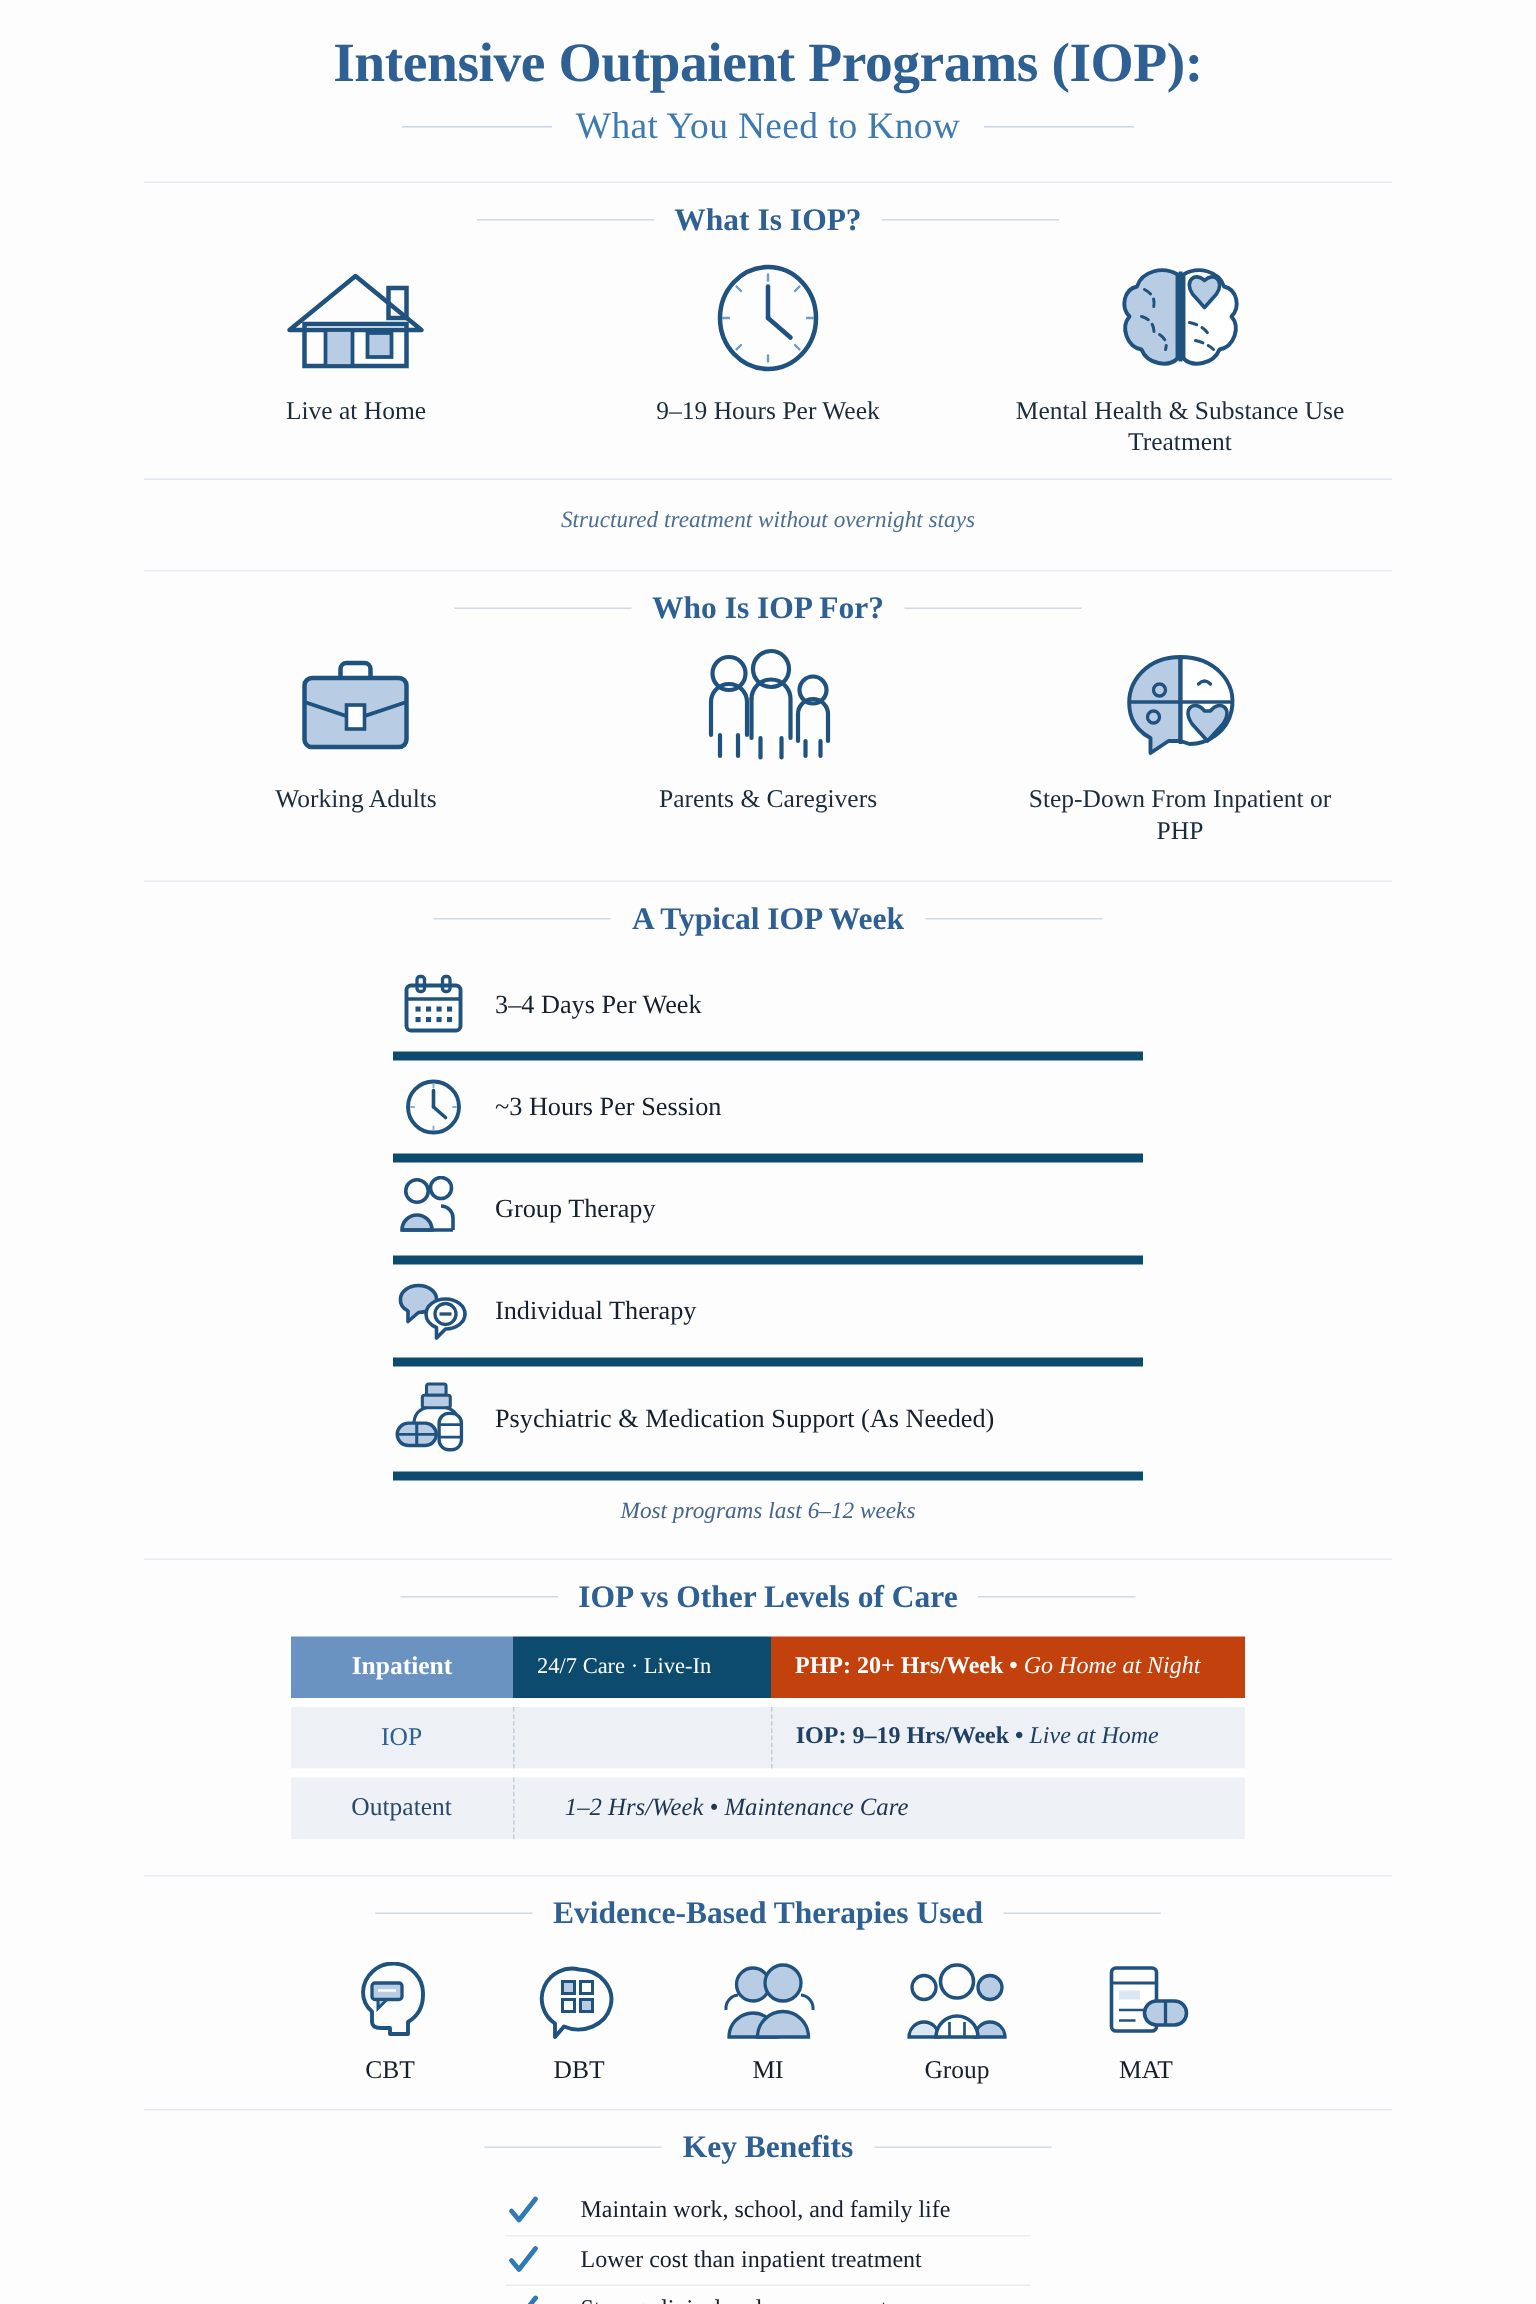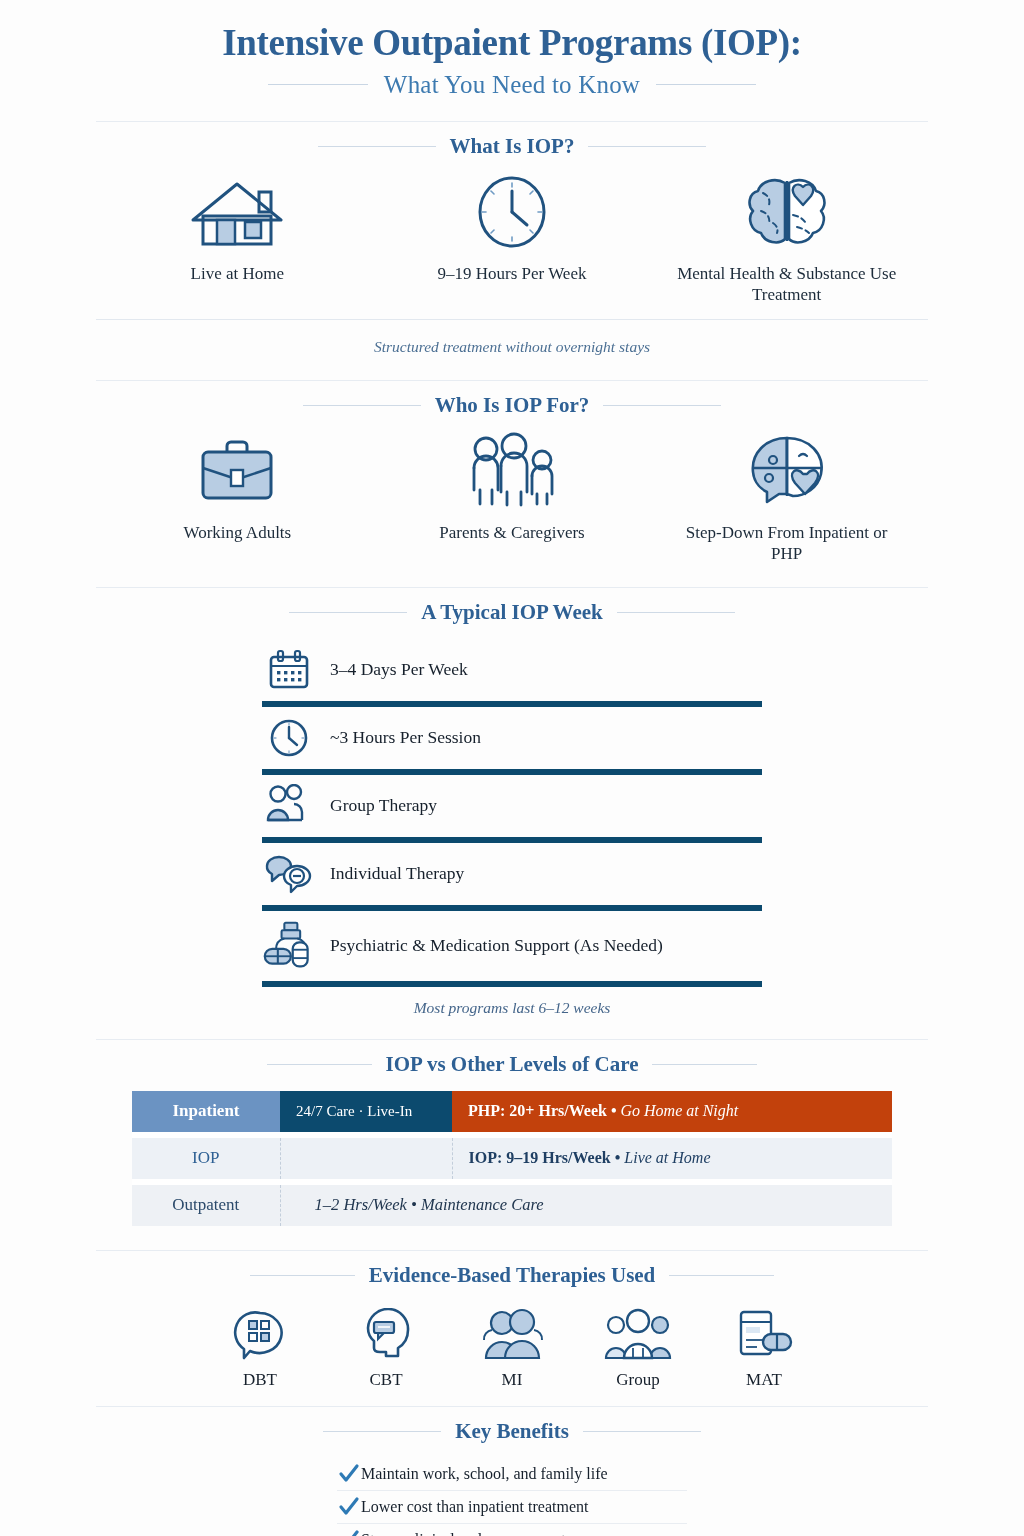--- a/index.html
+++ b/index.html
@@ -135,21 +135,21 @@
     text-align: center;
     font-family: "Liberation Serif", serif;
     font-style: italic;
     font-size: 15.5px;
     color: #44658a;
     margin-top: 12px;
   }
 
   
   .loc-table {
-    width: 760px;
+    width: 636px;
     margin: 4px auto 0 auto;
     border-collapse: collapse;
     table-layout: fixed;
   }
   .loc-table td { padding: 0; height: 41px; vertical-align: middle; }
   .cell-label {
     width: 148px;
     text-align: center;
     font-family: "Liberation Serif", serif;
     font-size: 17px;
@@ -206,21 +206,21 @@
   }
 
   
   .benefits {
     width: 350px;
     margin: 4px auto 0 auto;
   }
   .benefit-row {
     display: flex;
     align-items: center;
-    gap: 0;
+    gap: 26px;
     padding: 5px 0;
     border-bottom: 1px solid #e9edf2;
   }
   .benefit-row .check { flex: 0 0 24px; display: flex; align-items: center; justify-content: center; }
   .benefit-text {
     font-family: "Liberation Serif", serif;
     font-size: 16px;
     color: #16202c;
     white-space: nowrap;
   }
@@ -526,48 +526,48 @@
       <div class="rule w-mid"></div>
       <div class="section-title">Evidence-Based Therapies Used</div>
       <div class="rule w-mid"></div>
     </div>
 
     <div class="therapies">
 
       <div class="ther-item">
         <div class="ico">
           <svg width="56" height="54" viewBox="0 0 56 54">
+            <path d="M40 48 V40 q10 -6 10 -18 A20 20 0 0 0 10 20 q0 8 6 13 v7 q0 4 6 4 h6 v4 Z" fill="none" stroke="#20527f" stroke-width="2.6" stroke-linejoin="round"></path>
+            <rect x="16" y="14" width="20" height="11" rx="2" fill="#b8cde3" stroke="#20527f" stroke-width="2.2"></rect>
+            <polygon points="20,25 20,31 26,25" fill="#b8cde3" stroke="#20527f" stroke-width="2"></polygon>
+            <line x1="20" y1="19" x2="32" y2="19" stroke="#ffffff" stroke-width="1.6"></line>
+          </svg>
+        </div>
+        <div class="ther-label">CBT</div>
+      </div>
+
+      <div class="ther-item">
+        <div class="ico">
+          <svg width="56" height="54" viewBox="0 0 56 54">
             <path d="M28 5 a22 20 0 1 1 -10 38 l-6 7 v-9 A20 20 0 0 1 28 5 Z" fill="none" stroke="#20527f" stroke-width="2.6" stroke-linejoin="round"></path>
             <g fill="none" stroke="#20527f" stroke-width="2">
               <rect x="17" y="13" width="8" height="8"></rect>
               <rect x="29" y="13" width="8" height="8"></rect>
               <rect x="17" y="25" width="8" height="8"></rect>
               <rect x="29" y="25" width="8" height="8"></rect>
             </g>
             <rect x="18" y="14" width="6" height="6" fill="#b8cde3"></rect>
             <rect x="30" y="26" width="6" height="6" fill="#b8cde3"></rect>
           </svg>
         </div>
         <div class="ther-label">DBT</div>
       </div>
 
       <div class="ther-item">
         <div class="ico">
-          <svg width="56" height="54" viewBox="0 0 56 54">
-            <path d="M40 48 V40 q10 -6 10 -18 A20 20 0 0 0 10 20 q0 8 6 13 v7 q0 4 6 4 h6 v4 Z" fill="none" stroke="#20527f" stroke-width="2.6" stroke-linejoin="round"></path>
-            <rect x="16" y="14" width="20" height="11" rx="2" fill="#b8cde3" stroke="#20527f" stroke-width="2.2"></rect>
-            <polygon points="20,25 20,31 26,25" fill="#b8cde3" stroke="#20527f" stroke-width="2"></polygon>
-            <line x1="20" y1="19" x2="32" y2="19" stroke="#ffffff" stroke-width="1.6"></line>
-          </svg>
-        </div>
-        <div class="ther-label">CBT</div>
-      </div>
-
-      <div class="ther-item">
-        <div class="ico">
           <svg width="64" height="54" viewBox="0 0 64 54">
             <circle cx="22" cy="15" r="11" fill="#b8cde3" stroke="#20527f" stroke-width="2.2"></circle>
             <path d="M6 50 a16 16 0 0 1 32 0 Z" fill="#b8cde3" stroke="#20527f" stroke-width="2.2"></path>
             <circle cx="42" cy="14" r="12" fill="#b8cde3" stroke="#20527f" stroke-width="2.2"></circle>
             <path d="M25 50 a17 17 0 0 1 34 0 Z" fill="#b8cde3" stroke="#20527f" stroke-width="2.2"></path>
             <path d="M12 22 a9 9 0 0 0 -8 10" fill="none" stroke="#20527f" stroke-width="2"></path>
             <path d="M54 22 a9 9 0 0 1 8 10" fill="none" stroke="#20527f" stroke-width="2"></path>
           </svg>
         </div>
         <div class="ther-label">MI</div>

